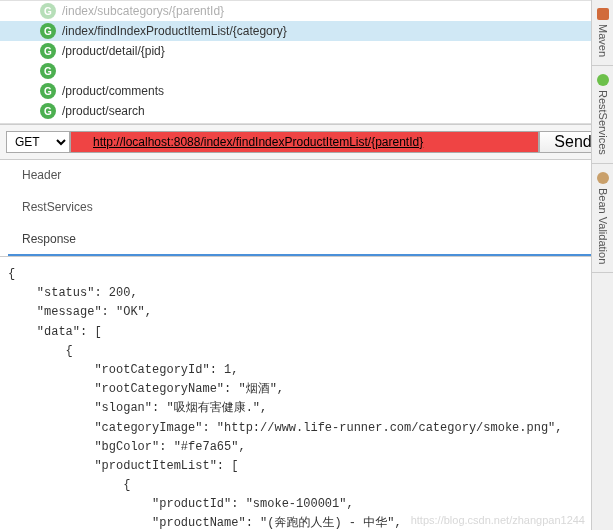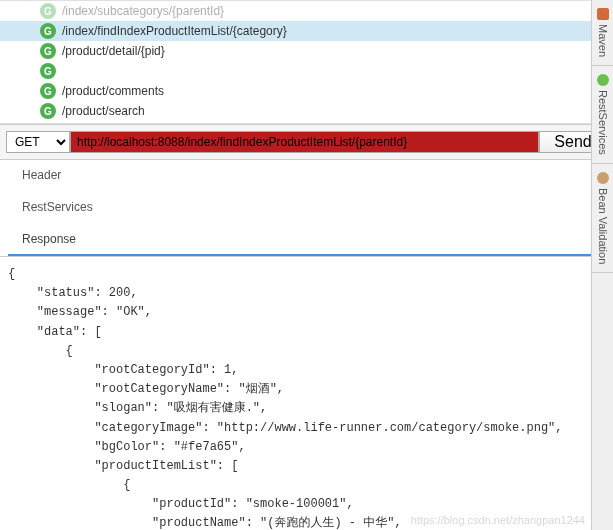--- a/index.html
+++ b/index.html
@@ -6,21 +6,21 @@
     body { font-family: 'Segoe UI', Arial, sans-serif; font-size: 12px; background: #fff; width: 613px; height: 530px; overflow: hidden; position: relative; }
     
     .endpoint-list { background: #fff; border-bottom: 1px solid #ddd; padding: 2px 0; }
     .endpoint-item { display: flex; align-items: center; padding: 2px 8px 2px 40px; cursor: pointer; }
     .endpoint-item.selected { background: #d0e8f5; }
     .g-badge { width: 16px; height: 16px; border-radius: 50%; background: #4caf50; color: #fff; display: flex; align-items: center; justify-content: center; font-size: 10px; font-weight: bold; margin-right: 6px; flex-shrink: 0; }
     .endpoint-path { font-size: 12px; color: #333; }
     
     .request-bar { display: flex; align-items: center; padding: 6px; border-top: 1px solid #ccc; border-bottom: 1px solid #ccc; background: #f5f5f5; }
     .method-select { width: 64px; height: 22px; border: 1px solid #aaa; background: #fff; font-size: 12px; padding: 2px 4px; }
-    .url-input { flex: 1; height: 22px; border: 1px solid #aaa; padding: 2px 6px; font-size: 12px; background: #b91c1c; }
+    .url-input { flex: 1; height: 22px; border: 1px solid #aaa; padding: 2px 22px; font-size: 12px; background: #ef4444; text-decoration: underline; }
     .send-btn { width: 68px; height: 22px; border: 1px solid #aaa; background: linear-gradient(#fff, #eee); font-size: 16px; cursor: pointer; }
     
     .tabs { display: flex; border-bottom: 1px solid #ccc; padding: 0 8px; flex-direction: column; }
     .tab { padding: 8px 14px; font-size: 12px; color: #555; cursor: pointer; border-bottom: 2px solid transparent; }
     .tab.active { border-bottom: 2px solid #4a90d9; color: #404040; }
     
     .response-body { padding: 8px; font-family: 'Courier New', 'SimSun', monospace; font-size: 12px; line-height: 1.6; color: #333; white-space: pre; overflow: auto; height: 360px; }
     
     .side-tabs { position: absolute; right: 0; top: 0; bottom: 0; width: 22px; background: #f0f0f0; border-left: 1px solid #ccc; display: flex; flex-direction: column; }
     .side-tab { writing-mode: vertical-rl; padding: 8px 3px; font-size: 11px; color: #555; border-bottom: 1px solid #ccc; display: flex; align-items: center; gap: 4px; cursor: pointer; }

